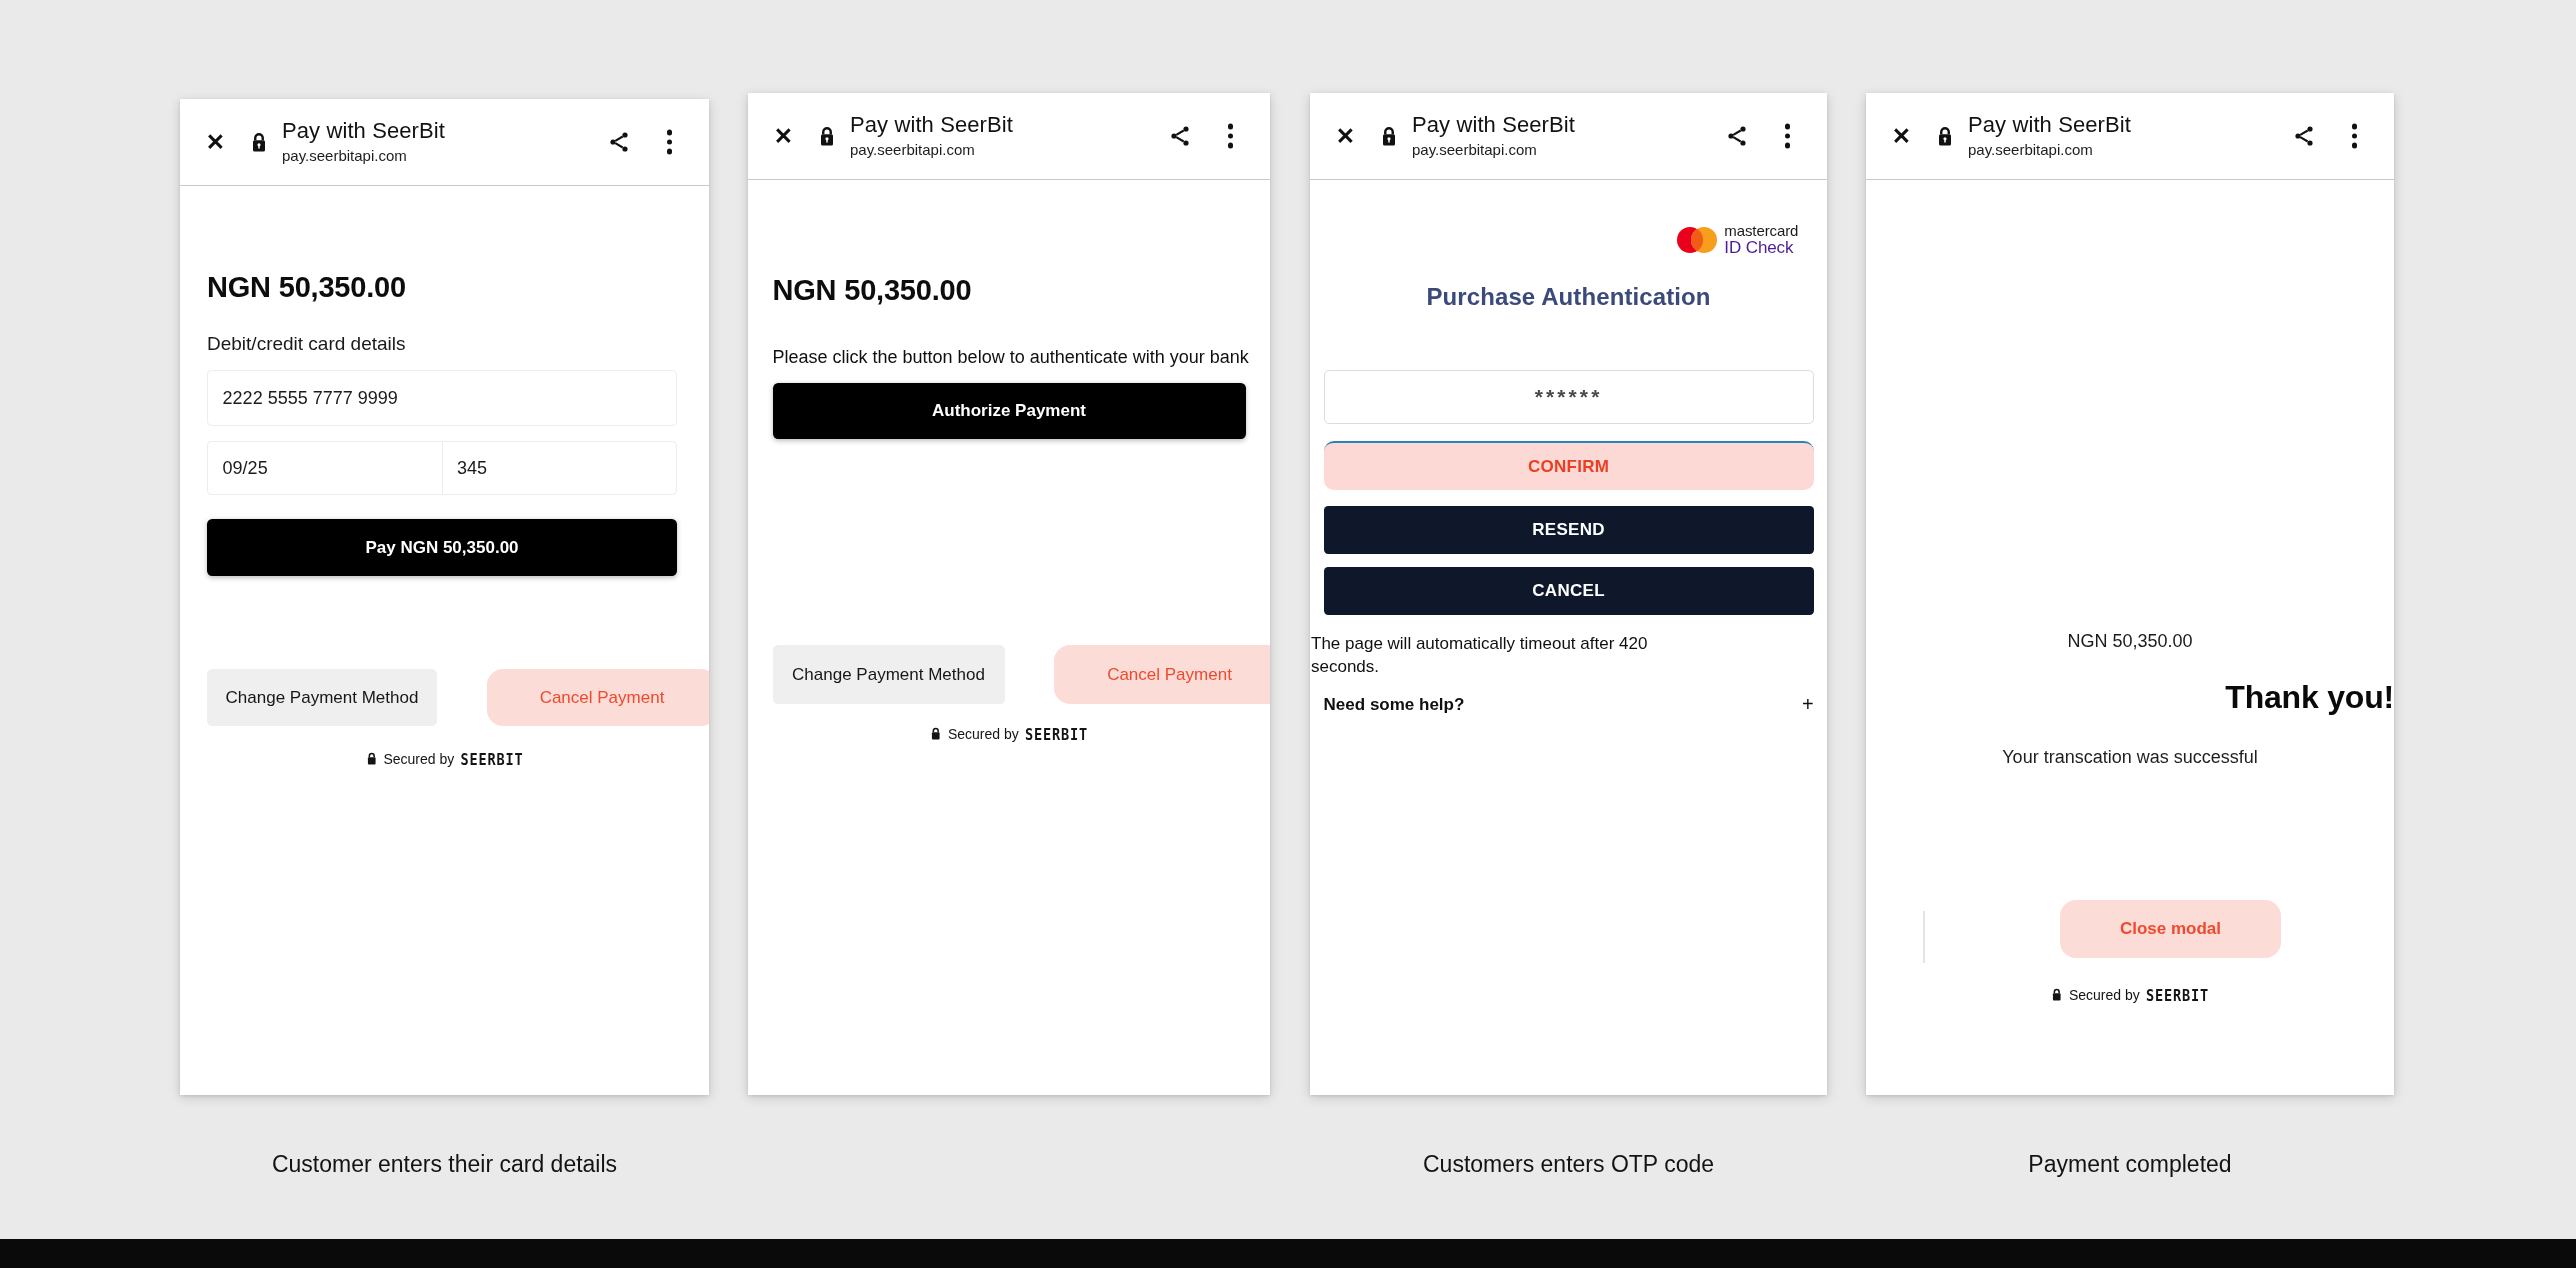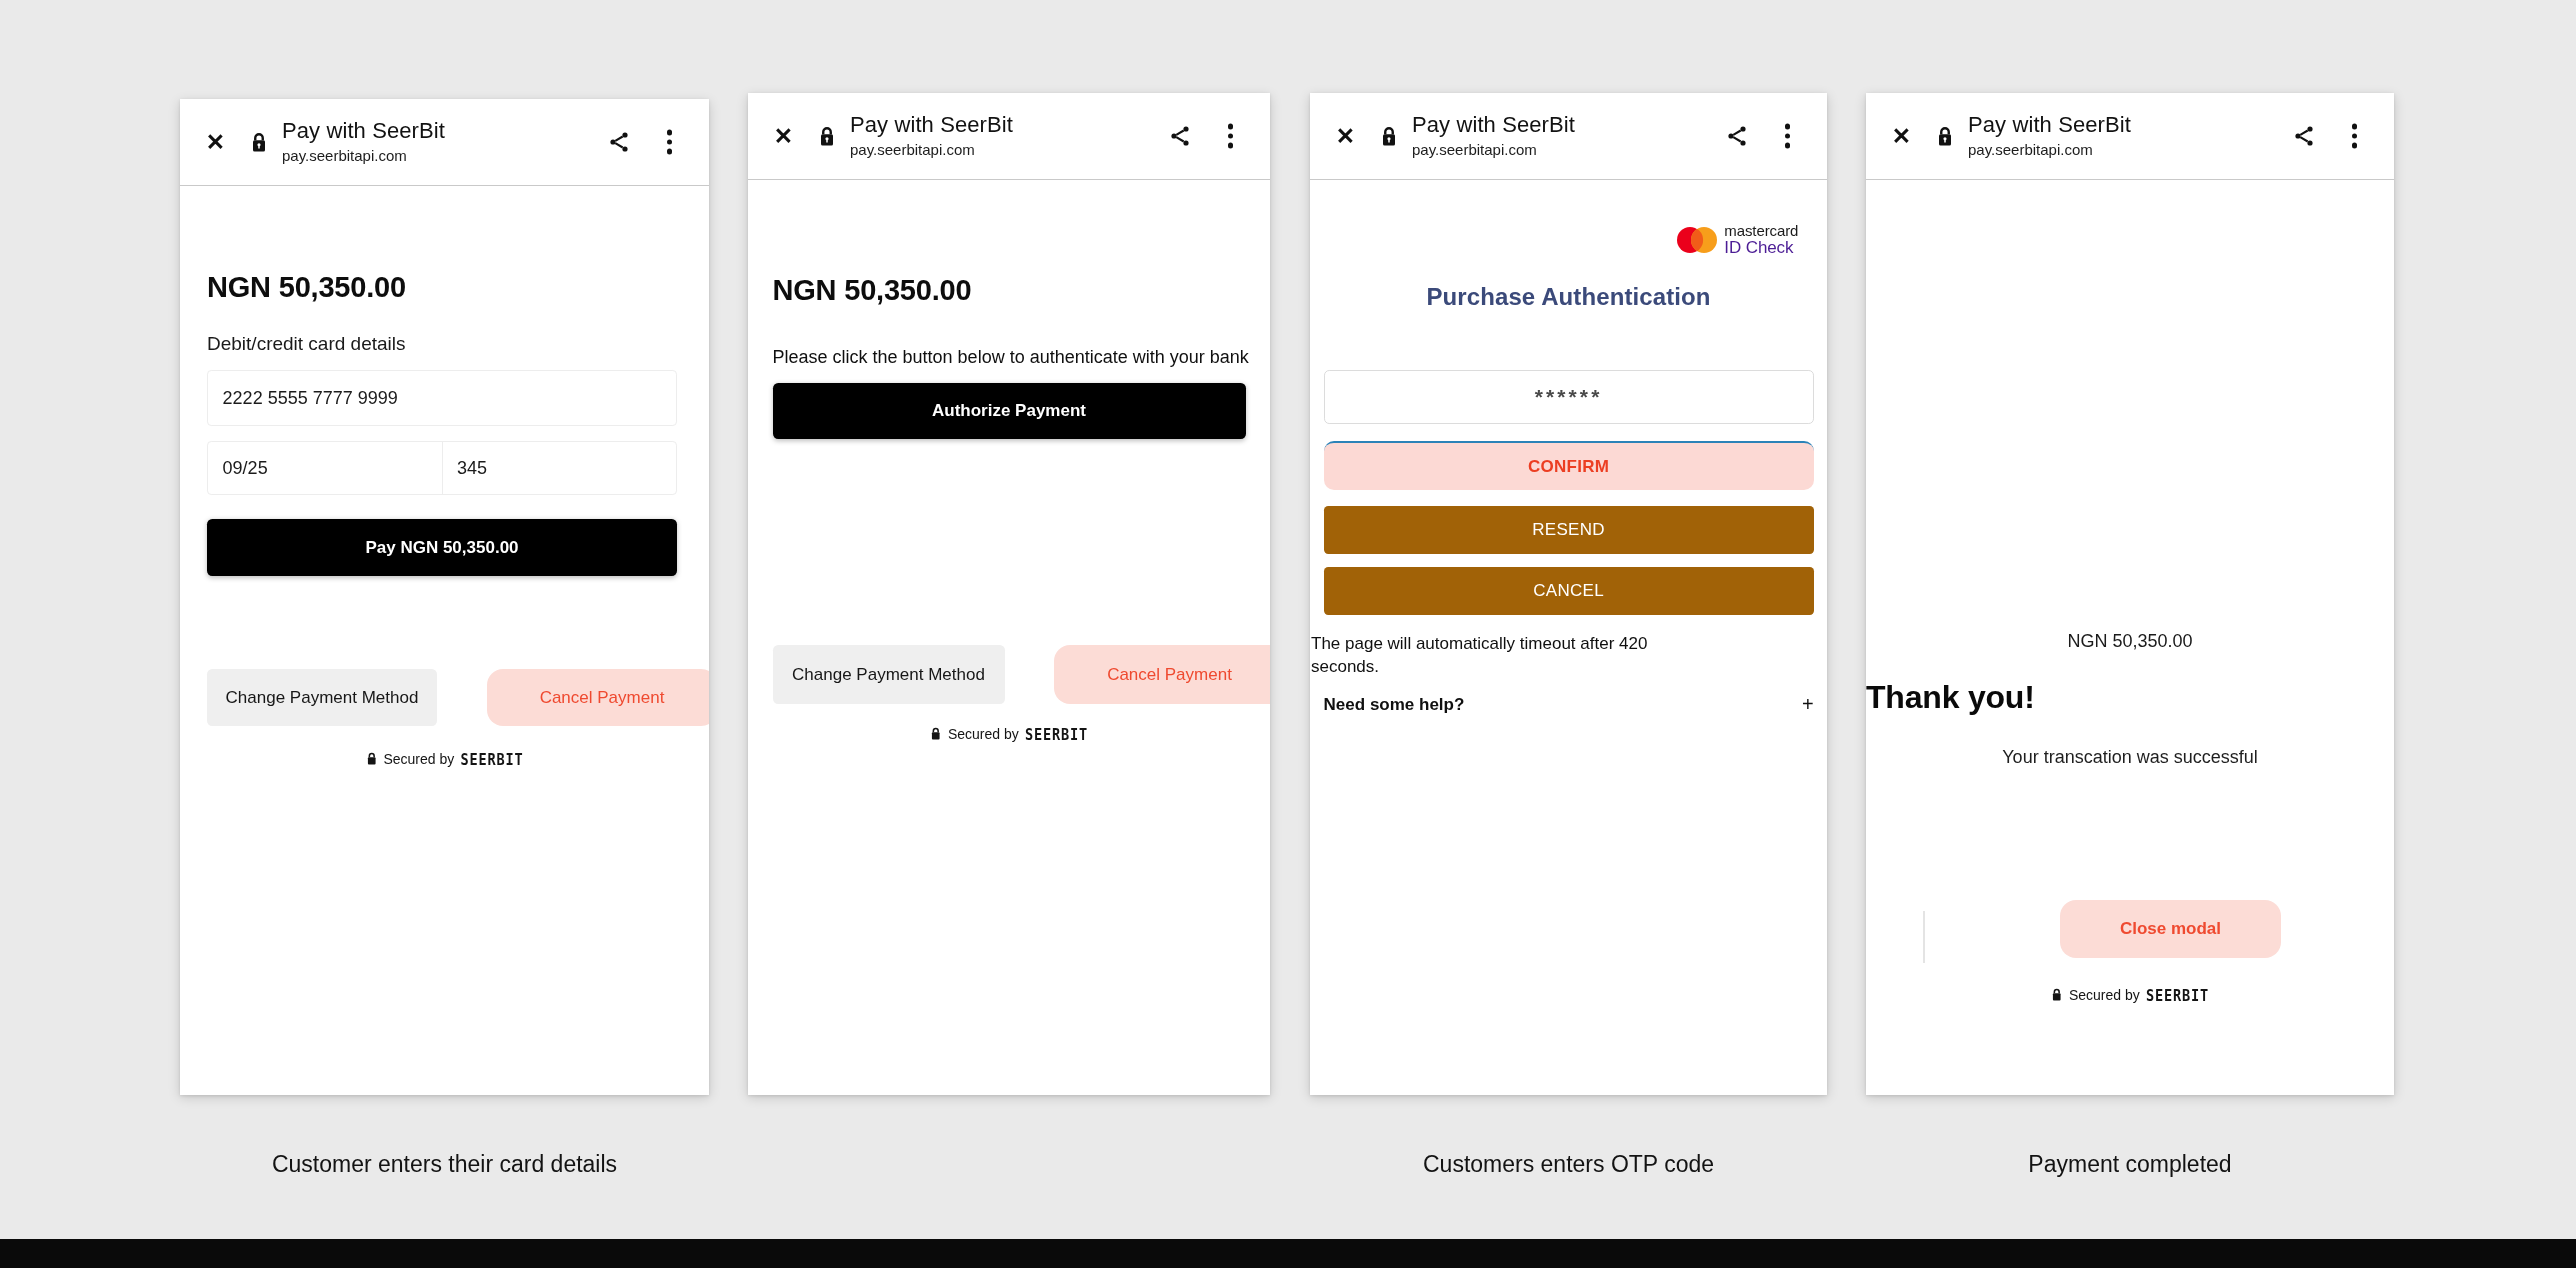--- a/index.html
+++ b/index.html
@@ -269,26 +269,26 @@
     border-radius: 10px;
     display: flex; align-items: center; justify-content: center;
     color: #ec3e22;
     font-size: 17px;
     font-weight: 600;
     letter-spacing: 0.3px;
   }
   .btn-gray-big {
     position: absolute;
     box-sizing: border-box;
-    background: #a16207;
+    background: #0f172a;
     border-radius: 4.2px;
     display: flex; align-items: center; justify-content: center;
     color: #fff;
     font-size: 17px;
-    font-weight: 400;
+    font-weight: 700;
     letter-spacing: 0.3px;
   }
   .timeout-text {
     position: absolute;
     font-size: 17px;
     color: #101010;
     line-height: 1.35;
   }
   .help-row {
     position: absolute;
@@ -300,21 +300,21 @@
     color: #101010;
   }
   .help-plus { font-size: 20px; font-weight: 400; color: #101010; }
 
   
   .ty-amount {
     position: absolute; width: 100%; text-align: center;
     font-size: 18px; color: #1b1b1b;
   }
   .ty-title {
-    position: absolute; width: 100%; text-align: left;
+    position: absolute; width: 100%; text-align: right;
     font-size: 32px; font-weight: 700; color: #0a0a0a;
     letter-spacing: -0.2px;
   }
   .ty-sub {
     position: absolute; width: 100%; text-align: center;
     font-size: 18px; color: #1f1f1f;
   }
   .ty-divider {
     position: absolute;
     width: 1.6px;

